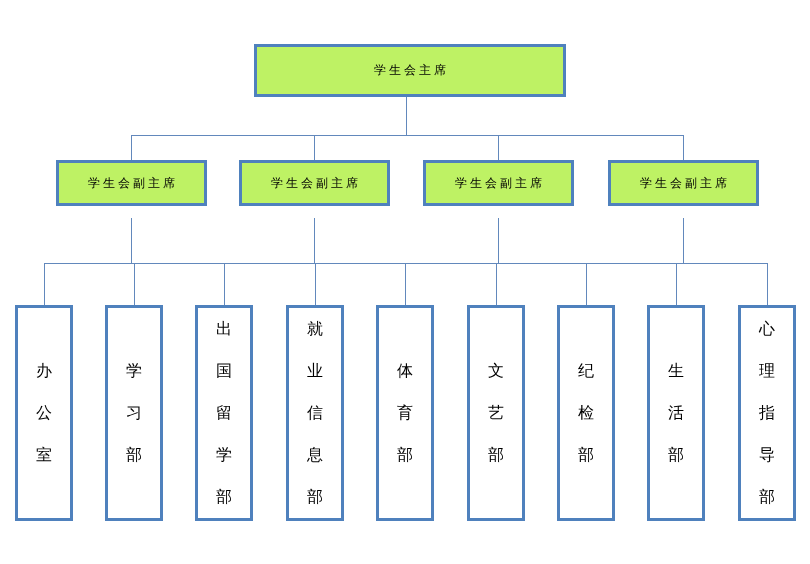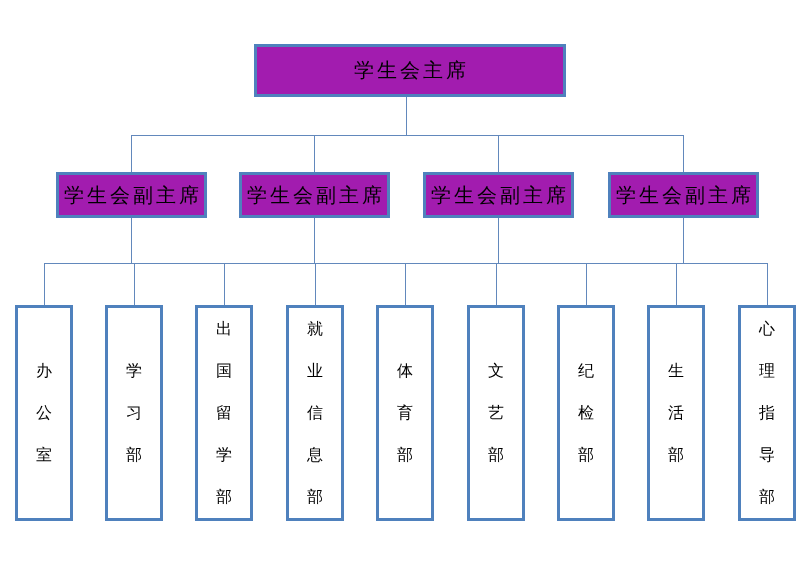--- a/index.html
+++ b/index.html
@@ -21,35 +21,35 @@
   .hline {
     position: absolute;
     height: 1px;
     background: #6288bc;
   }
   
   .box {
     position: absolute;
     box-sizing: border-box;
     border: 3px solid #4f81bd;
-    background: #a21caf;
+    background: #bef264;
     display: flex;
     align-items: center;
     justify-content: center;
-    font-size: 20px;
+    font-size: 12px;
     letter-spacing: 3px;
     text-indent: 3px; 
     white-space: nowrap;
   }
   .president {
     left: 254px; top: 44px;
     width: 312px; height: 53px;
   }
   .vp {
-    top: 172px;
+    top: 160px;
     width: 151px; height: 46px;
   }
   .vp1 { left: 56px; }
   .vp2 { left: 239px; }
   .vp3 { left: 423px; }
   .vp4 { left: 608px; }
   .dept {
     position: absolute;
     box-sizing: border-box;
     border: 3px solid #4f81bd;

